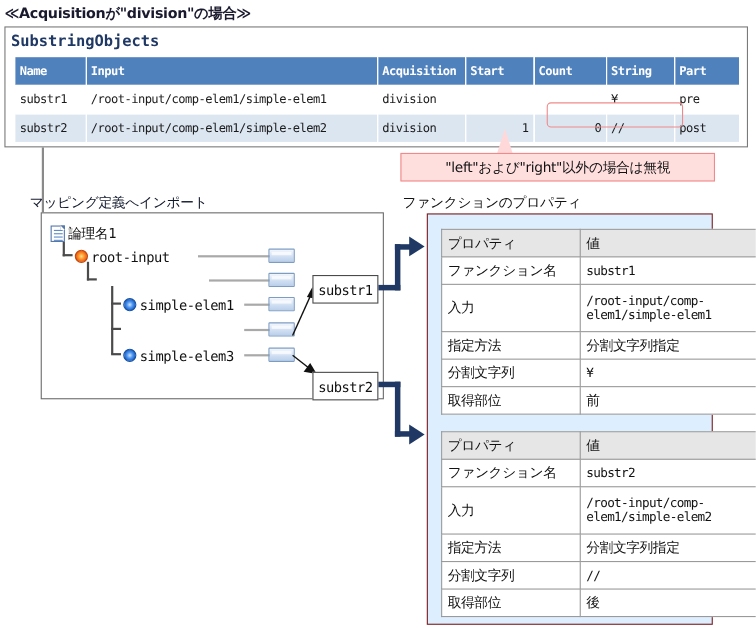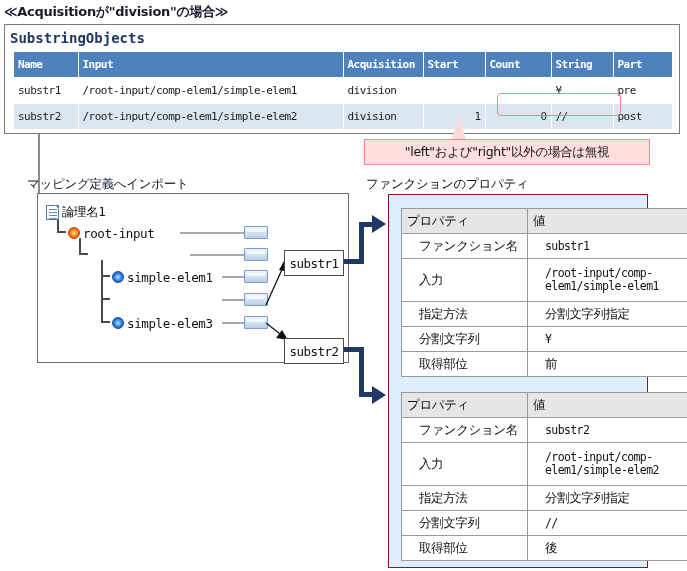--- a/index.html
+++ b/index.html
@@ -154,21 +154,21 @@
     position:absolute;width:288px;border-collapse:collapse;table-layout:fixed;
     font-family:"DejaVu Sans",sans-serif;font-size:12.5px;color:#111111;
     background:#ffffff;border:1px solid #9a9a9a;
   }
   .prop-table th{
     background:#e6e6e6;font-weight:normal;text-align:left;
     padding:2px 5px;height:20px;border:1px solid #9a9a9a;
     letter-spacing:-0.4px;white-space:nowrap;
   }
   .prop-table td{
-    background:#ffffff;padding:2px 17px;height:20px;
+    background:#ffffff;padding:2px 5px;height:20px;
     border:1px solid #9a9a9a;letter-spacing:-0.4px;
     white-space:nowrap;overflow:hidden;
   }
   .prop-table td.val-mono{
     font-family:"DejaVu Sans Mono","Liberation Mono",monospace;
     font-size:11.5px;letter-spacing:-0.6px;
   }
   .prop-table td.val-wrap{white-space:normal;line-height:1.15;height:38px;}
   #prop-table-1{left:12px;top:13px;}
   #prop-table-2{left:12px;top:197px;}

